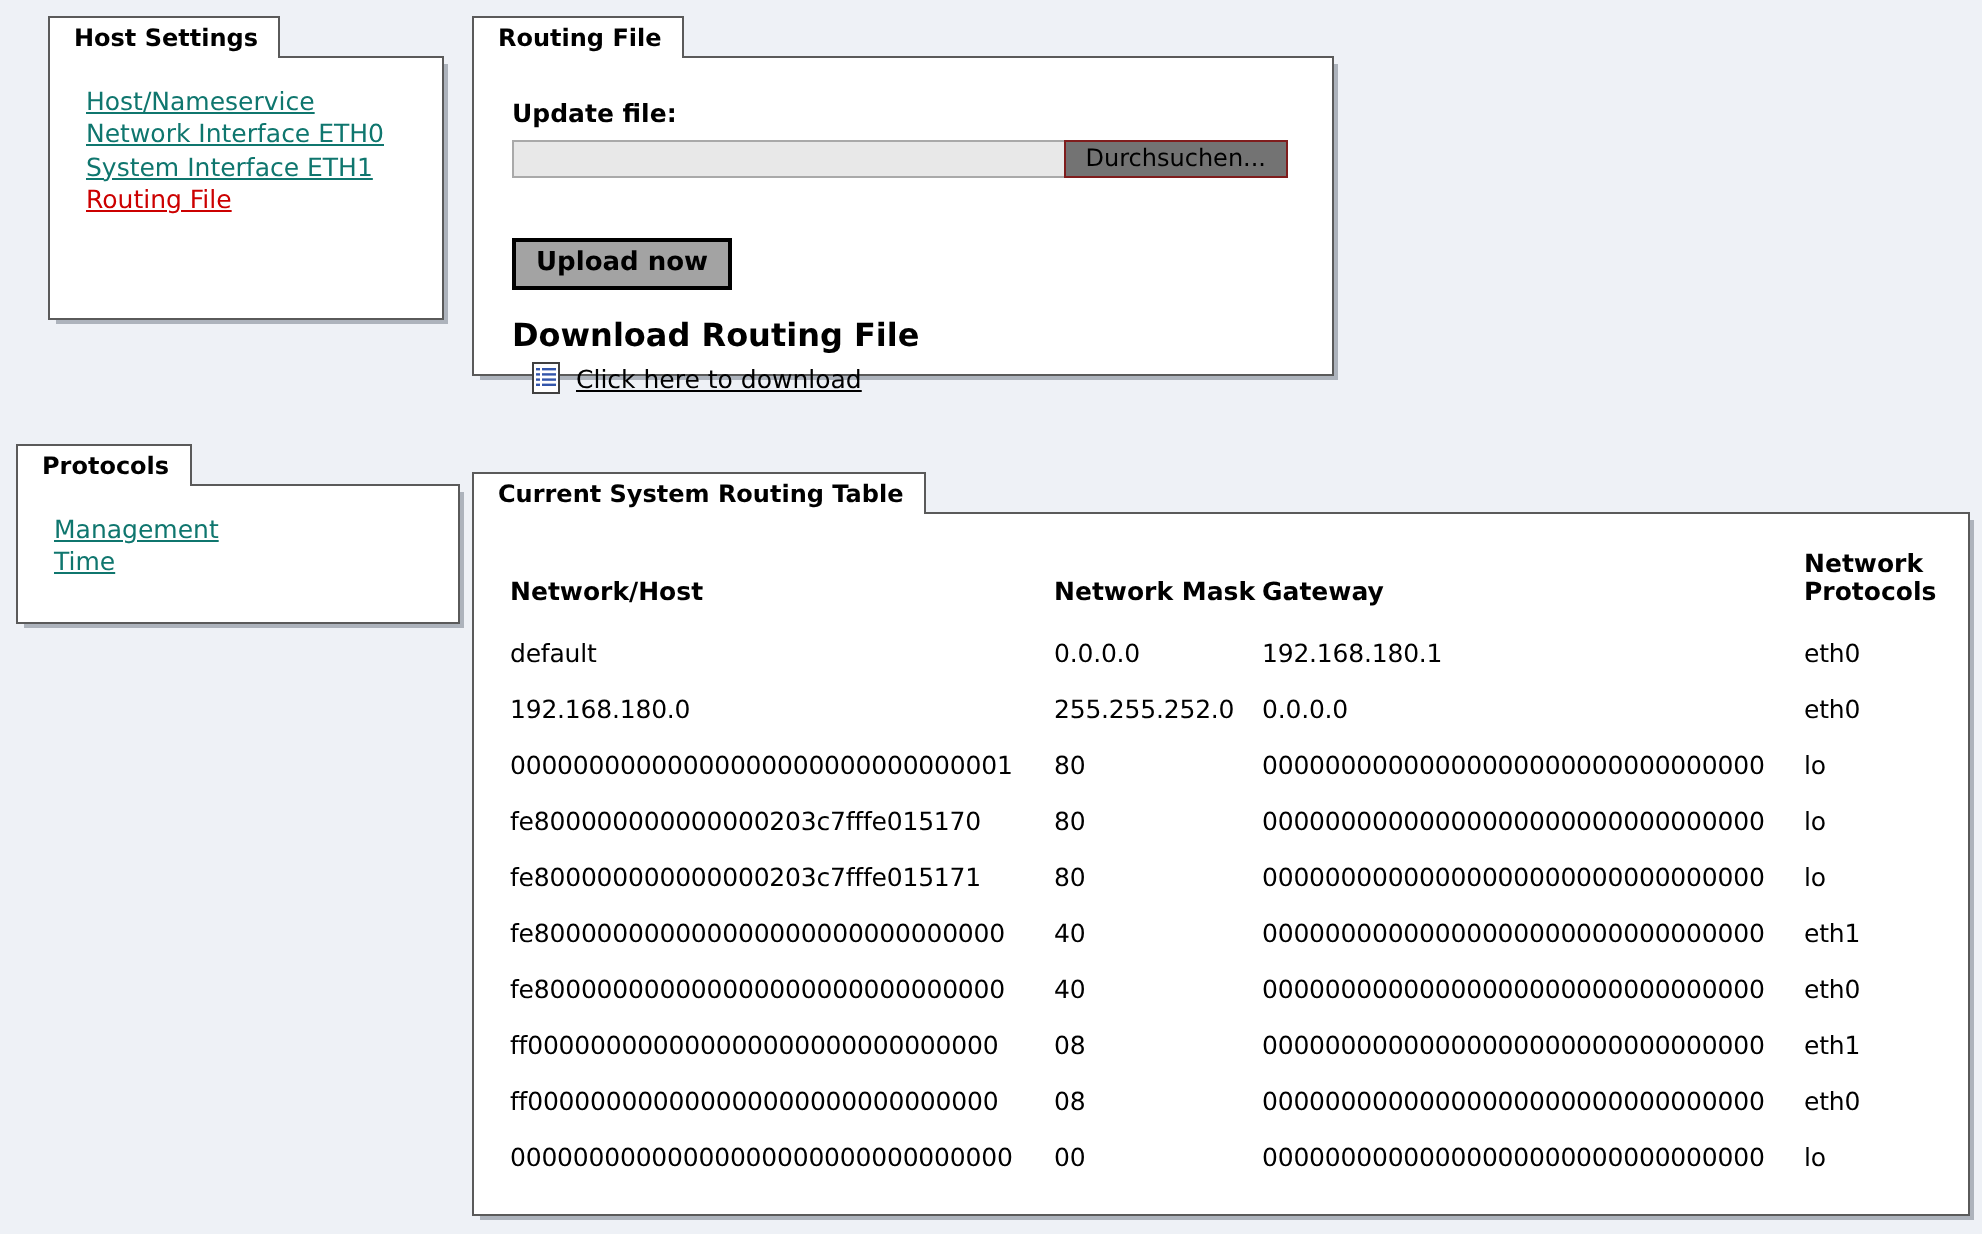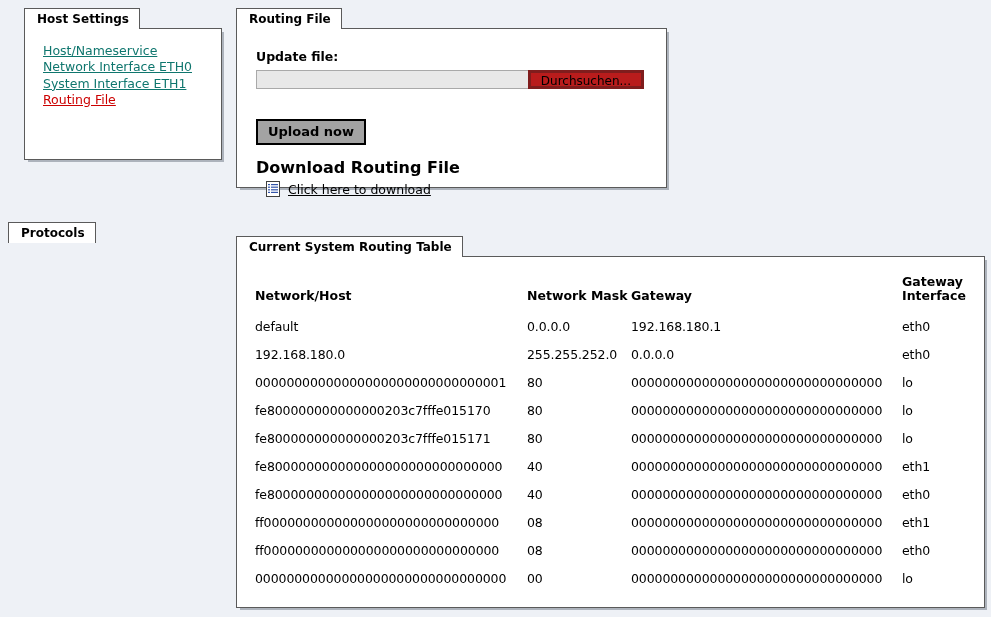--- a/index.html
+++ b/index.html
@@ -80,22 +80,22 @@
     height: 19px;
   }
   .file-text {
     flex: 1;
     background: #e8e8e8;
     border: 1px solid #a9a9a9;
     border-right: none;
     box-sizing: border-box;
   }
   .browse-btn {
-    background: #b91c1c;
-    border: 3px solid #7f1d1d;
+    background: #737373;
+    border: 1px solid #7f1d1d;
     font-family: "DejaVu Sans", "Liberation Sans", sans-serif;
     font-size: 12px;
     padding: 0 10px;
     line-height: 17px;
     cursor: pointer;
     box-sizing: border-box;
     color: #000;
     white-space: nowrap;
   }
   .upload-btn {
@@ -168,20 +168,24 @@
   <div class="panel-body">
     <a class="nav-link">Host/Nameservice</a>
     <a class="nav-link">Network Interface ETH0</a>
     <a class="nav-link">System Interface ETH1</a>
     <a class="nav-link active">Routing File</a>
   </div>
 </div>
 
 <div class="panel" id="protocols-panel">
   <div class="panel-tab">Protocols</div>
+  <div class="panel-body">
+    <a class="nav-link">Management</a>
+    <a class="nav-link">Time</a>
+  </div>
 </div>
 
 <div class="panel" id="routing-file-panel">
   <div class="panel-tab">Routing File</div>
   <div class="panel-body">
     <div class="form-area">
       <div class="field-label">Update file:</div>
       <div class="file-row">
         <input class="file-text" type="text" value="" style="">
         <button class="browse-btn">Durchsuchen...</button>
@@ -208,21 +212,21 @@
 
 <div class="panel" id="routing-table-panel">
   <div class="panel-tab">Current System Routing Table</div>
   <div class="panel-body">
     <table class="rt">
       <thead>
         <tr>
           <th class="c-host">Network/Host</th>
           <th class="c-mask">Network Mask</th>
           <th class="c-gw">Gateway</th>
-          <th class="c-if">Gateway Interface</th>
+          <th class="c-if">Network Protocols</th>
         </tr>
       </thead>
       <tbody id="rt-body">
           <tr>
             <td class="c-host">default</td>
             <td class="c-mask">0.0.0.0</td>
             <td class="c-gw">192.168.180.1</td>
             <td class="c-if">eth0</td>
           </tr>
           <tr>

